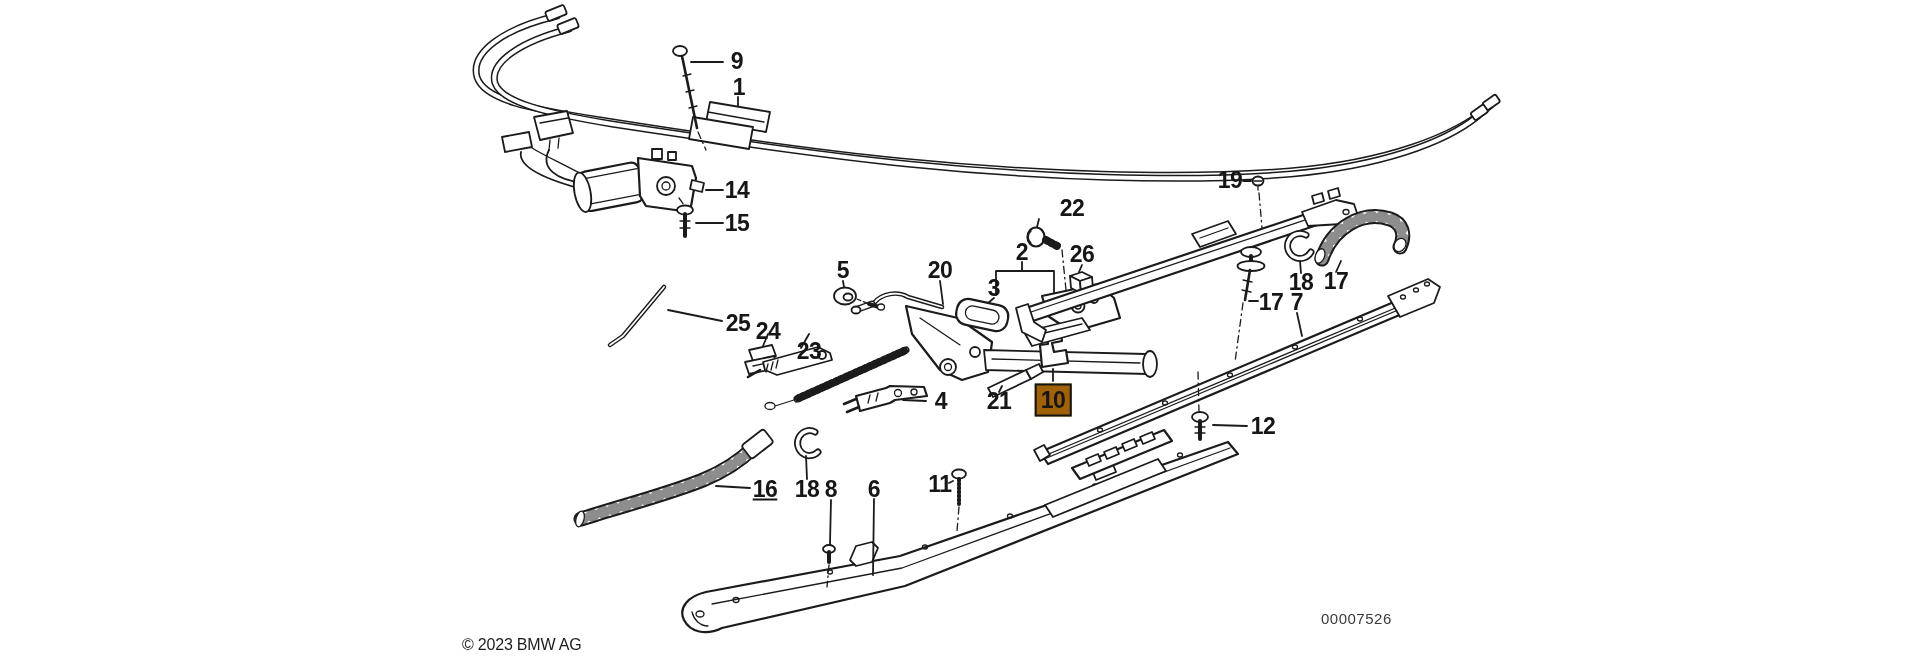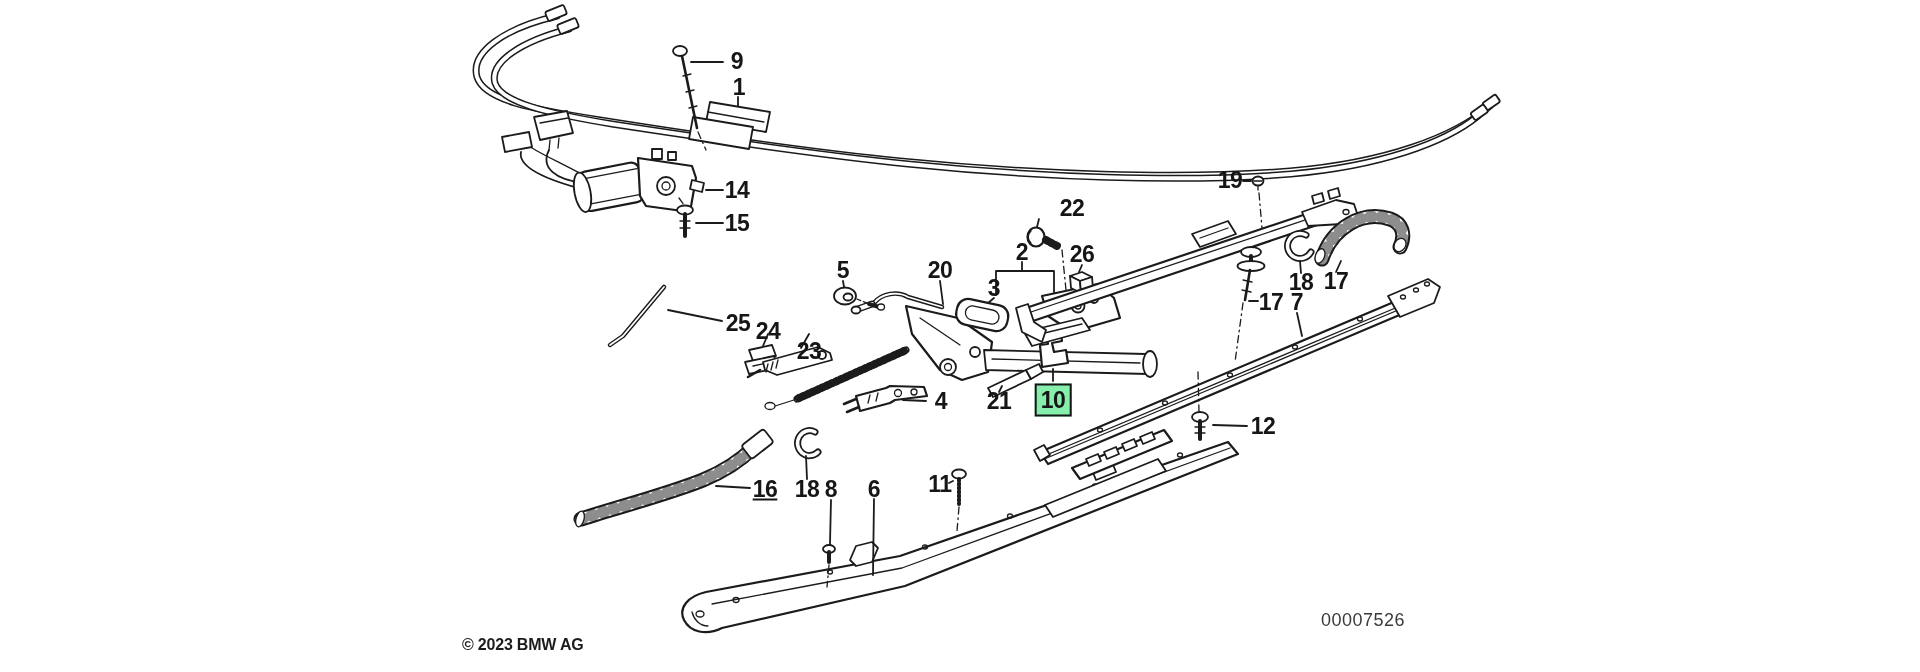--- a/index.html
+++ b/index.html
@@ -22,24 +22,24 @@
   .clip-i{stroke:#fff;stroke-width:3.5;}
   .coil{stroke-width:8;stroke-dasharray:2 3.2;}
   .rod-o{stroke-width:4.5;}
   .rod-i{stroke:#fff;stroke-width:1.8;}
   .shaft{stroke-width:2.6;}
   .shaft4{stroke-width:4;}
   .thread{stroke-width:4;stroke-dasharray:2 2;}
   .part-label{position:absolute;transform:translate(-50%,-50%);
     font-weight:bold;font-size:23px;line-height:1;color:#161616;
     letter-spacing:-0.5px;white-space:nowrap;}
-  .part-label.boxed{border:2.6px solid #161616;padding:3px 4px;background:#86efac;}
+  .part-label.boxed{border:2.6px solid #161616;padding:3px 4px;background:#a16207;}
   .footer-copyright{position:absolute;left:462px;top:636px;font-size:16px;
-    color:#1c1c1c;letter-spacing:-0.2px;font-weight:bold;}
-  .footer-docnum{position:absolute;left:1321px;top:610px;font-size:18px;
+    color:#1c1c1c;letter-spacing:-0.2px;}
+  .footer-docnum{position:absolute;left:1321px;top:610px;font-size:15px;
     color:#3a3a3a;letter-spacing:0.5px;}
 </style>
 </head>
 <body>
 
 <div id="stage">
 
 <svg width="1920" height="672" viewBox="0 0 1920 672">
 
   <g>

